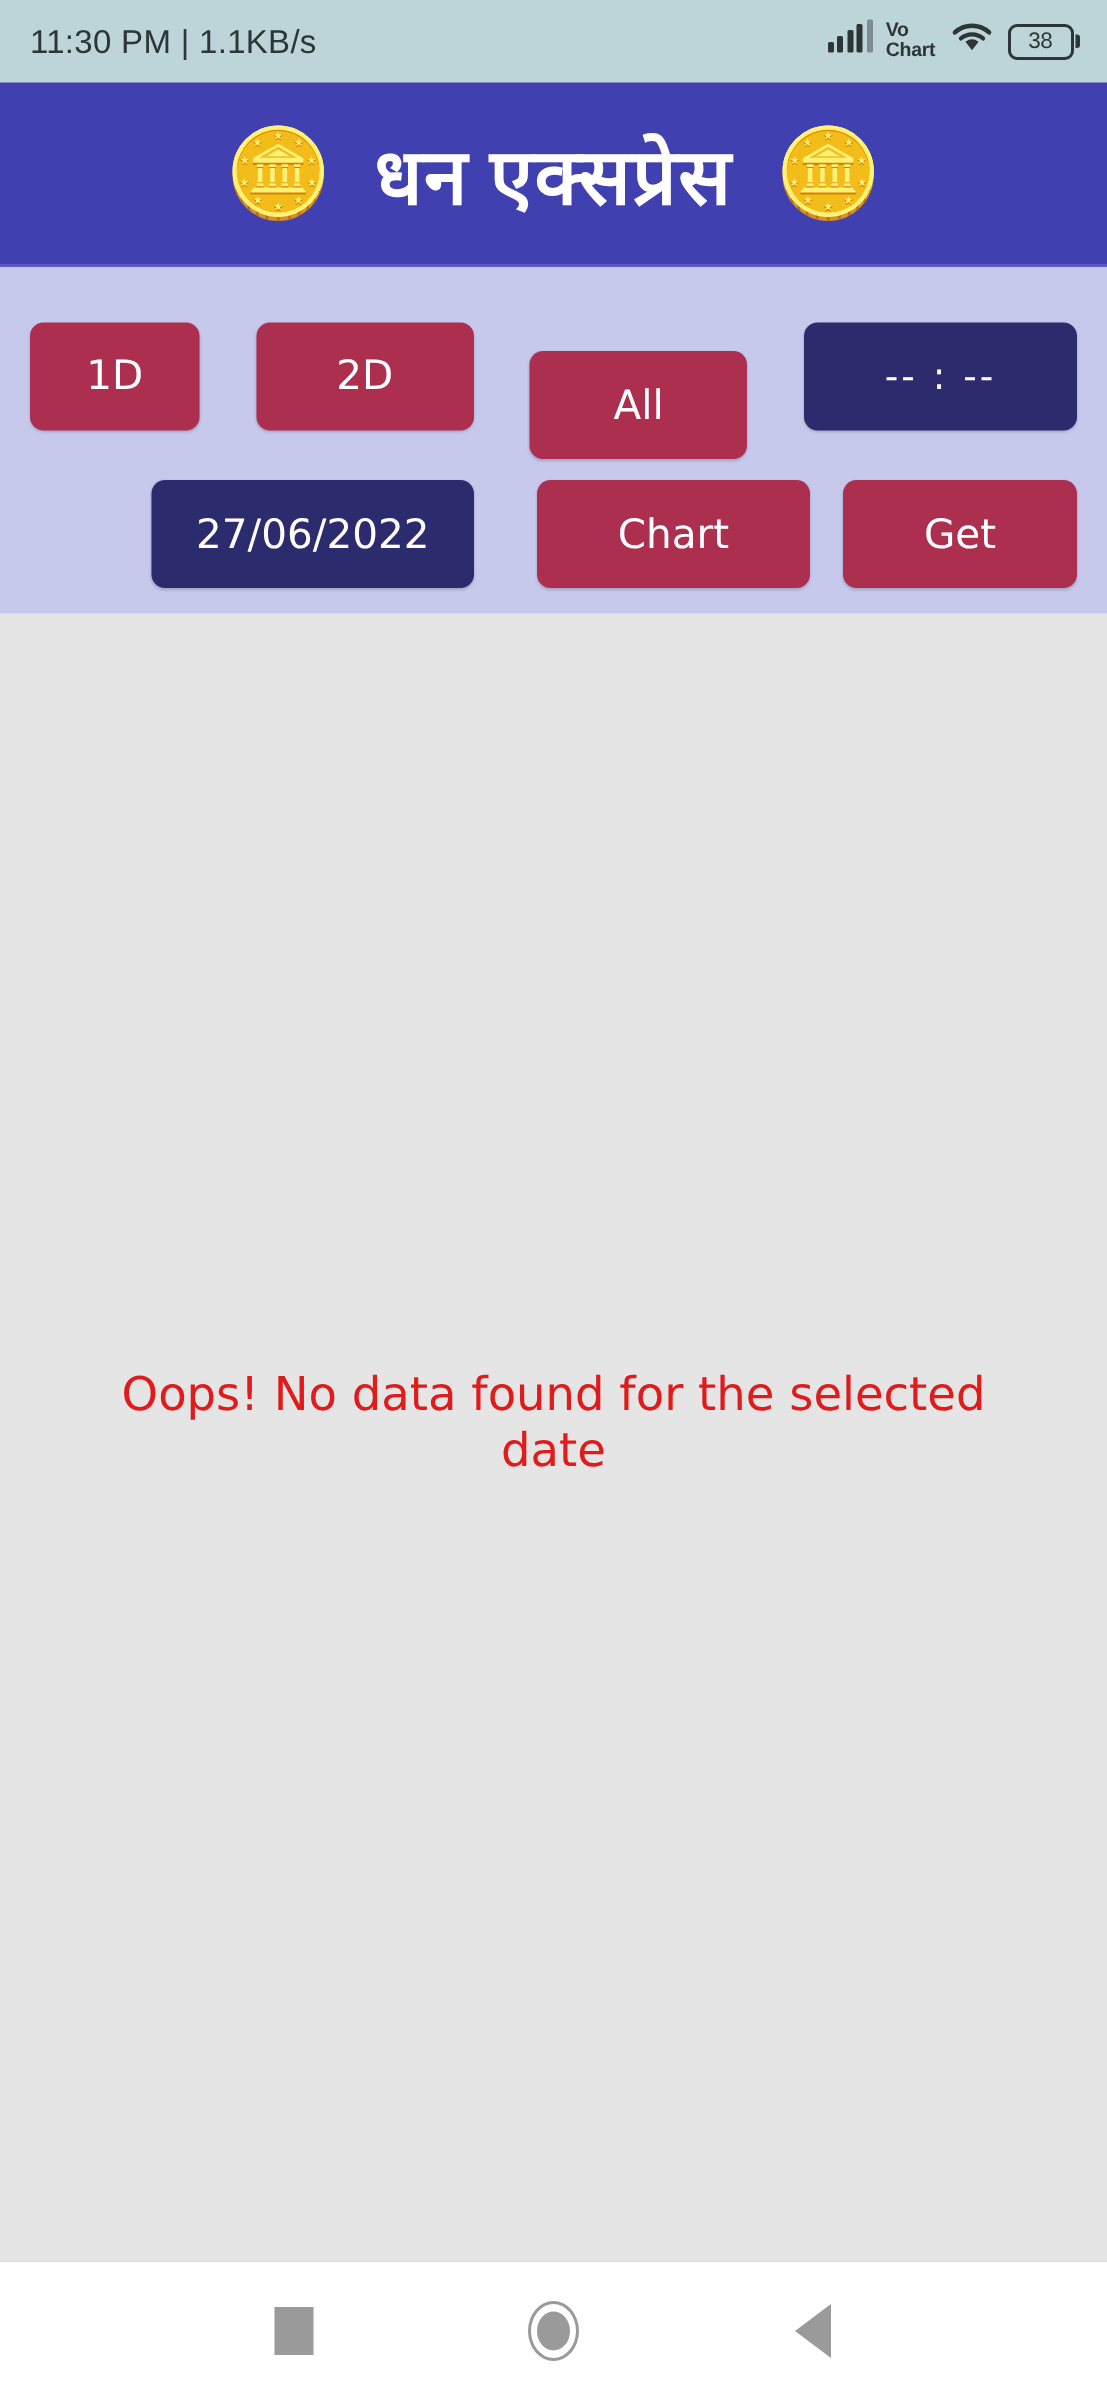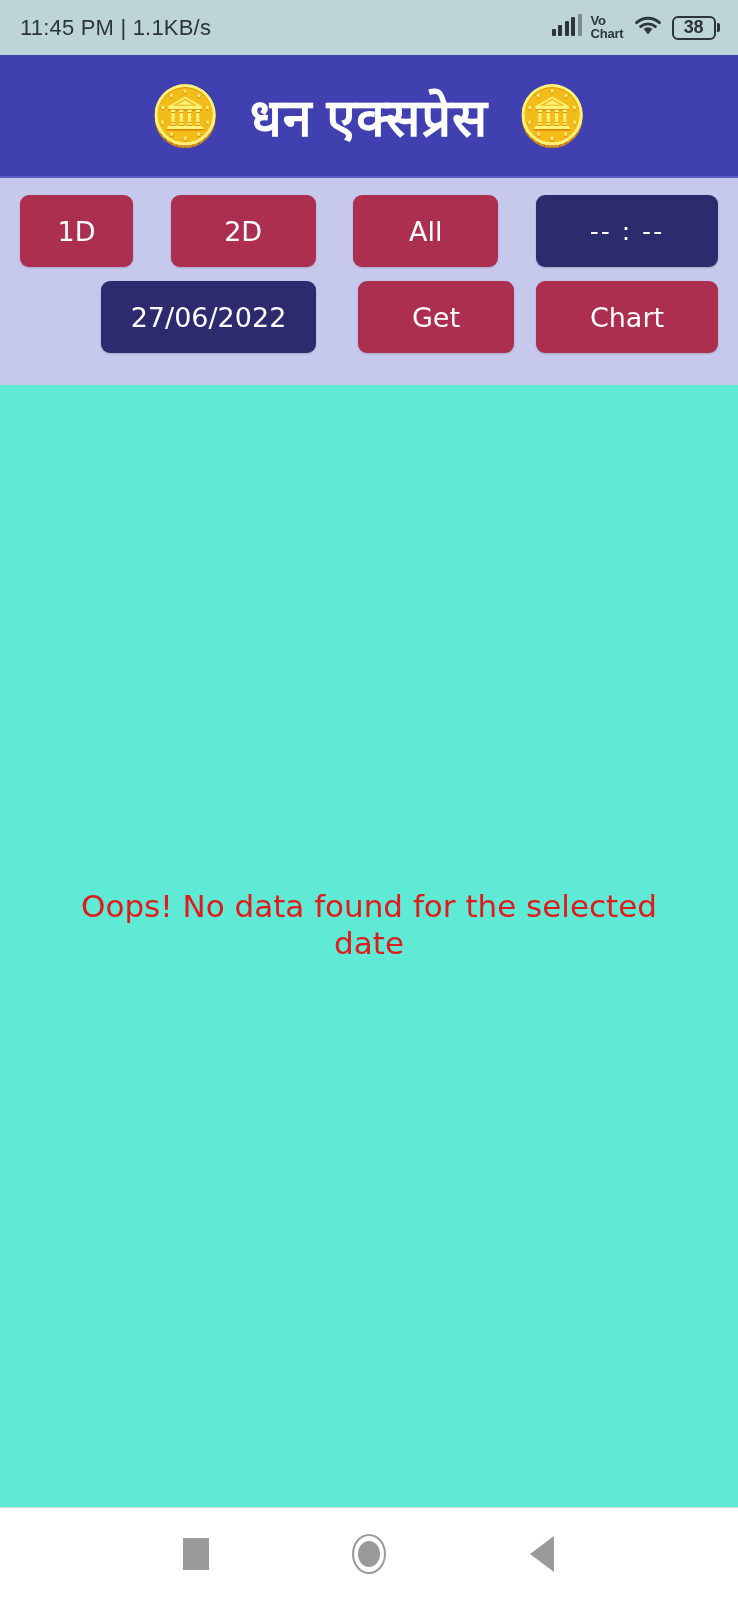--- a/index.html
+++ b/index.html
@@ -59,21 +59,21 @@
 
   
   .battery-icon { display:flex; align-items:center; }
   .battery-icon .shell {
     width:44px; height:24px;
     border:2.5px solid #2c3638;
     border-radius:6px;
     display:flex; align-items:center; justify-content:center;
   }
   .battery-icon .shell span {
-    font-size:18px; font-weight:bold; color:#2c3638;
+    font-size:15px; font-weight:normal; color:#2c3638;
     letter-spacing:-0.3px;
   }
   .battery-icon .nub {
     width:3px; height:9px; background:#2c3638;
     border-radius:0 2px 2px 0; margin-left:1.5px;
   }
 
   
   #app-header {
     flex:0 0 123px;
@@ -119,31 +119,31 @@
     height:72px;
     cursor:pointer;
     box-shadow:0 1px 2px rgba(0,0,0,.18);
     white-space:nowrap;
   }
   .btn-crimson { background:#ad2f4f; }
   .btn-navy    { background:#2b2b6e; }
 
   #btn-1d  { width:113px; }
   #btn-2d  { width:145px; }
-  #btn-all { width:145px; }
+  #btn-all { width:145px;margin-top:39px; }
   #btn-time{ width:182px; font-size:25px; letter-spacing:2px; }
 
   #btn-date  { width:215px; font-size:27px; margin-right:20px; }
   #btn-get   { width:156px; }
   #btn-chart { width:182px; }
 
   
   #content {
     flex:1 1 auto;
-    background:#5eead4;
+    background:#e5e5e5;
     position:relative;
     display:flex;
     justify-content:center;
   }
   #empty-message {
     position:absolute;
     top:503px;
     width:580px;
     text-align:center;
     color:#e01b1b;
@@ -182,21 +182,21 @@
     width:0; height:0;
     border-top:18px solid transparent;
     border-bottom:18px solid transparent;
     border-right:24px solid #9a9a9a;
   }
 </style>
 </head>
 <body>
 
 <div id="status-bar">
-  <div id="status-left">11:45 PM | 1.1KB/s</div>
+  <div id="status-left">11:30 PM | 1.1KB/s</div>
 
   <div id="status-right">
     <span class="signal-icon">
       <i></i>
         <i></i>
         <i></i>
         <i></i>
         <i></i>
     </span>
 
@@ -232,22 +232,22 @@
 
   <div class="tb-row" id="tb-row-1">
     <button class="btn btn-crimson" id="btn-1d">1D</button>
     <button class="btn btn-crimson" id="btn-2d">2D</button>
     <button class="btn btn-crimson" id="btn-all">All</button>
     <button class="btn btn-navy" id="btn-time">-- : --</button>
   </div>
 
   <div class="tb-row" id="tb-row-2">
     <button class="btn btn-navy" id="btn-date">27/06/2022</button>
+    <button class="btn btn-crimson" id="btn-chart">Chart</button>
     <button class="btn btn-crimson" id="btn-get">Get</button>
-    <button class="btn btn-crimson" id="btn-chart">Chart</button>
   </div>
 
 </div>
 
 <div id="content">
   <div id="empty-message">Oops! No data found for the selected date</div>
 </div>
 
 <div id="nav-bar">
   <div class="nav-btn">

